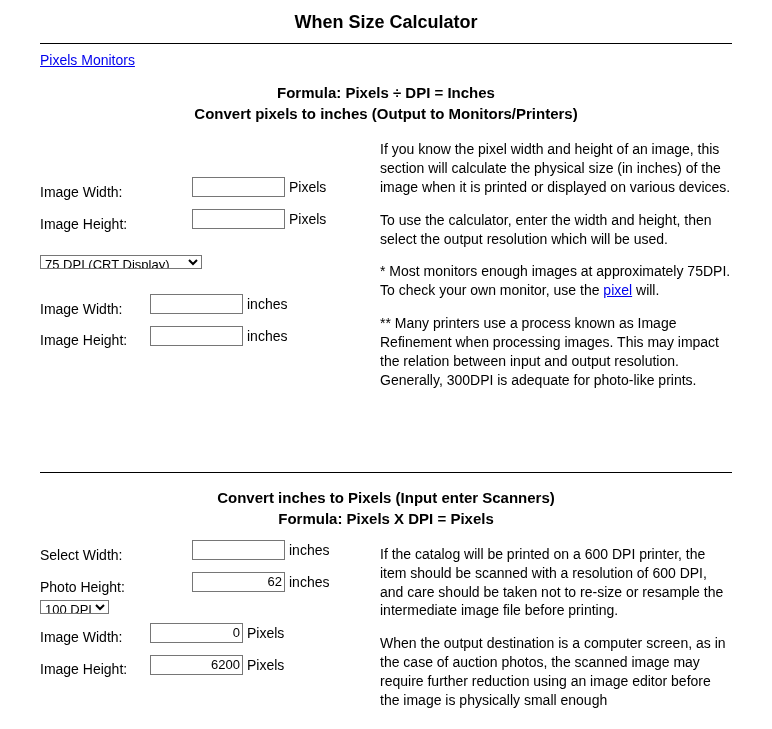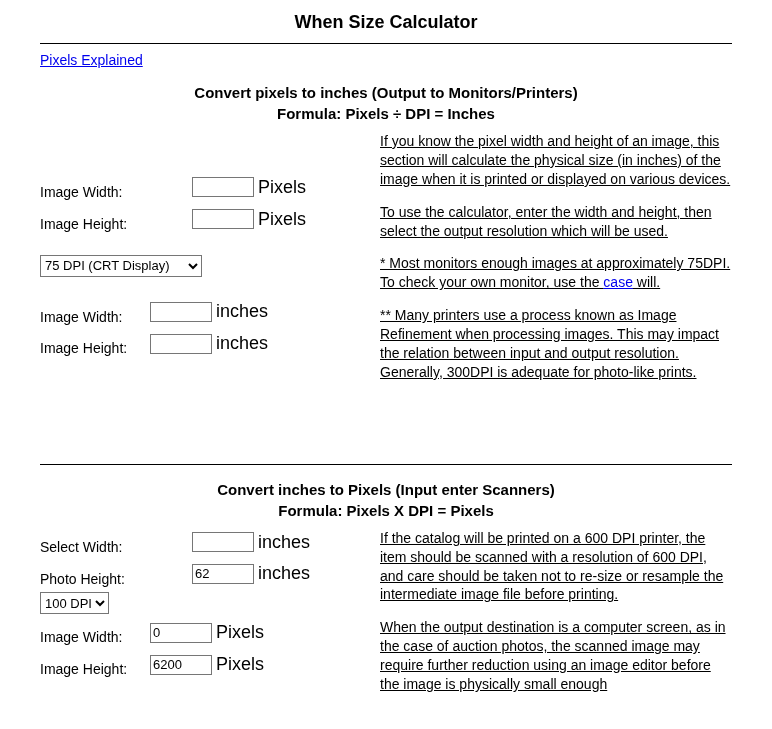--- a/index.html
+++ b/index.html
@@ -47,55 +47,54 @@
     .left-col {
       width: 320px;
       flex-shrink: 0;
     }
     .right-col {
       flex: 1;
       font-size: 14px;
       line-height: 1.35;
     }
     .right-col p {
-      margin: 0 0 14px 0;
-      text-decoration: underline;
+      margin: 8px 0 14px 0;
     }
     .form-row {
       display: flex;
       align-items: center;
       margin-bottom: 5px;
     }
     .form-label {
       width: 152px;
       font-size: 14px;
       line-height: 1.2;
       margin-top: 10px;
     }
     .form-label.narrow {
       width: 110px;
     }
     .text-input {
-      width: 62px;
+      width: 93px;
       height: 20px;
       border: 1px solid #767676;
       background: #fff;
       font-size: 13px;
       padding: 0 2px;
-      text-align: left;
+      text-align: right;
     }
     .unit {
       margin-left: 4px;
-      font-size: 18px;
+      font-size: 14px;
     }
     select {
       border: 1px solid #767676;
       background: #fff;
       font-size: 13px;
-      height: 22px;
+      height: 14px;
       padding: 0 0;
     }
     .select-sec1 {
       width: 162px;
     }
     .gap-after {
       margin-bottom: 22px;
     }
     .spacer-big {
       height: 60px;
@@ -103,26 +102,26 @@
     .sec1-spacer {
       height: 42px;
     }
   </style>
 </head>
 <body>
 
 <h1>When Size Calculator</h1>
 <hr class="section-rule">
 <div class="section-top">
-  <a href="#">Pixels Explained</a>
+  <a href="#">Pixels Monitors</a>
 </div>
 
 <div class="section-heading">
+  <div>Formula: Pixels ÷ DPI = Inches</div>
   <div>Convert pixels to inches (Output to Monitors/Printers)</div>
-  <div>Formula: Pixels ÷ DPI = Inches</div>
 </div>
 
 <div class="two-col">
   <div class="left-col">
 
     <div class="sec1-spacer"></div>
 
     <div class="form-row">
       <span class="form-label">Image Width:</span>
       <input type="text" class="text-input" value="" style="">
@@ -149,21 +148,21 @@
       <span class="form-label narrow">Image Height:</span>
       <input type="text" class="text-input" value="" style="">
       <span class="unit">inches</span>
     </div>
   </div>
 
   <div class="right-col">
     <p>If you know the pixel width and height of an image, this section will calculate the physical size (in inches) of the image when it is printed or displayed on various devices.</p>
     <p>To use the calculator, enter the width and height, then select the output resolution which will be used.</p>
     <p>
-      <span>* Most monitors enough images at approximately 75DPI. To check your own monitor, use the </span><a href="#">case</a><span> will.</span>
+      <span>* Most monitors enough images at approximately 75DPI. To check your own monitor, use the </span><a href="#">pixel</a><span> will.</span>
     </p>
     <p>** Many printers use a process known as Image Refinement when processing images. This may impact the relation between input and output resolution. Generally, 300DPI is adequate for photo-like prints.</p>
   </div>
 </div>
 
 <div class="spacer-big"></div>
 <hr class="section-rule">
 
 <div class="section-heading">
   <div>Convert inches to Pixels (Input enter Scanners)</div>

